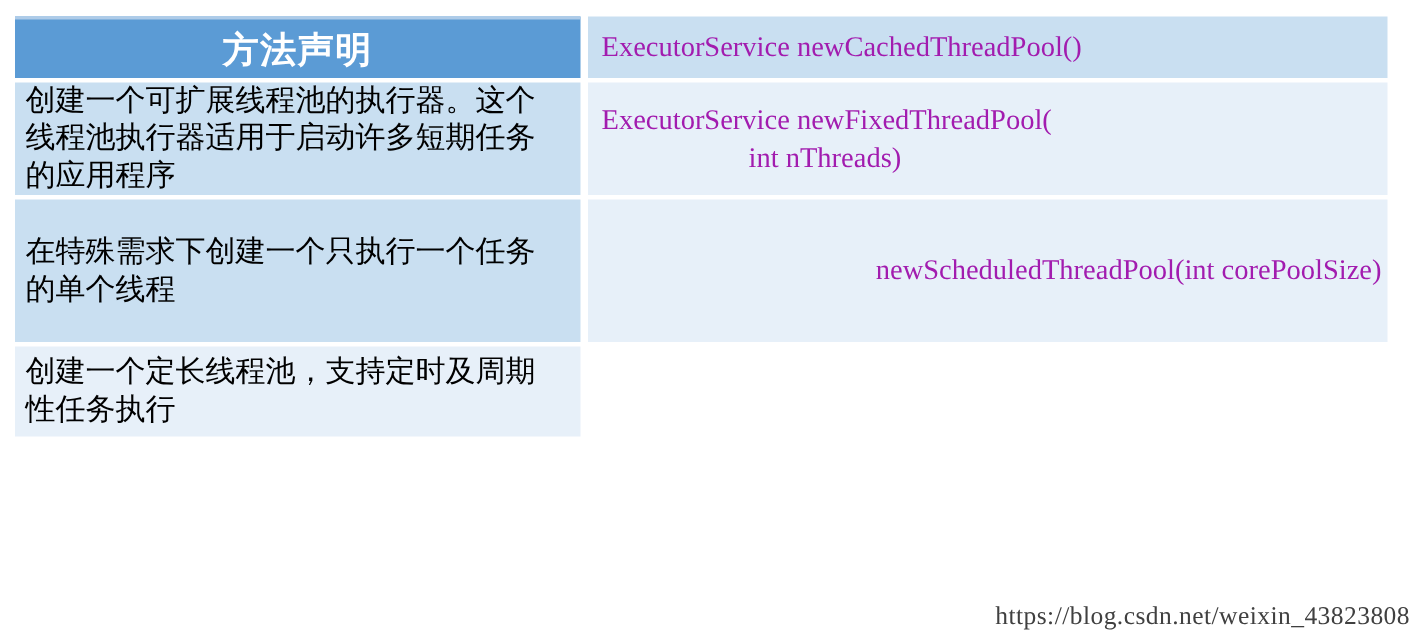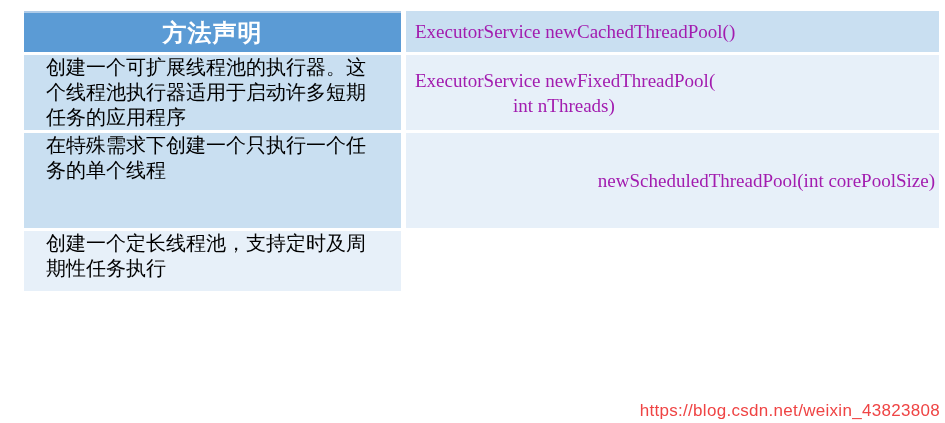--- a/index.html
+++ b/index.html
@@ -10,21 +10,21 @@
   .canvas {
     position: relative;
     width: 945px;
     height: 423px;
     background: #ffffff;
     overflow: hidden;
     font-family: "Liberation Serif", "DejaVu Serif", serif;
   }
   .exec-table {
     position: absolute;
-    left: 24px;
+    left: 10px;
     top: 11px;
     width: 915px;
     display: grid;
     grid-template-columns: 377px 533px;
     grid-template-rows: 41px 75px 95px 60px 91px;
     column-gap: 5px;
     row-gap: 3px;
   }
   .cell {
     box-sizing: border-box;
@@ -48,36 +48,37 @@
     flex-direction: column;
     justify-content: center;
     padding: 0 4px 0 9px;
     font-size: 19px;
     line-height: 25px;
     color: #a21caf;
   }
   .desc-cell {
     display: flex;
     flex-direction: column;
-    padding: 0 19px 0 22px;
+    justify-content: center;
+    padding: 0 19px 0 7px;
     font-size: 20px;
     line-height: 25px;
     color: #000000;
   }
   .m-line { text-indent: 0; }
   .indent-center { text-indent: 98px; }
   .indent-mid { text-indent: 75px; }
   .indent-small { text-indent: 5px; text-align: right; }
   .watermark {
     position: absolute;
     right: 5px;
     bottom: 2px;
-    font-family: Liberation Sans, sans-serif;
+    font-family: Liberation Serif, serif;
     font-size: 17px;
-    color: #ef4444;
+    color: #404040;
     letter-spacing: 0.3px;
   }
 </style>
 </head>
 <body>
 
 <div class="canvas">
 
   <div class="exec-table">
 

